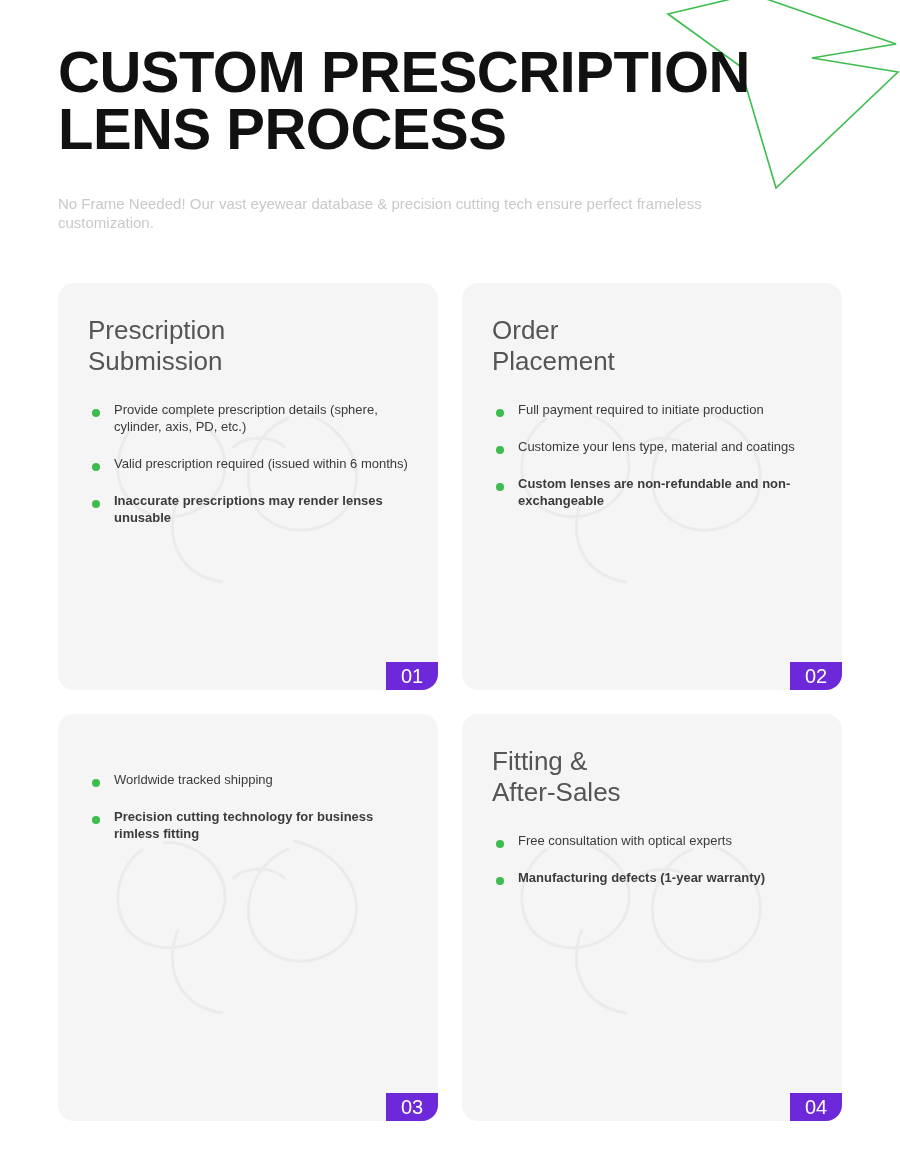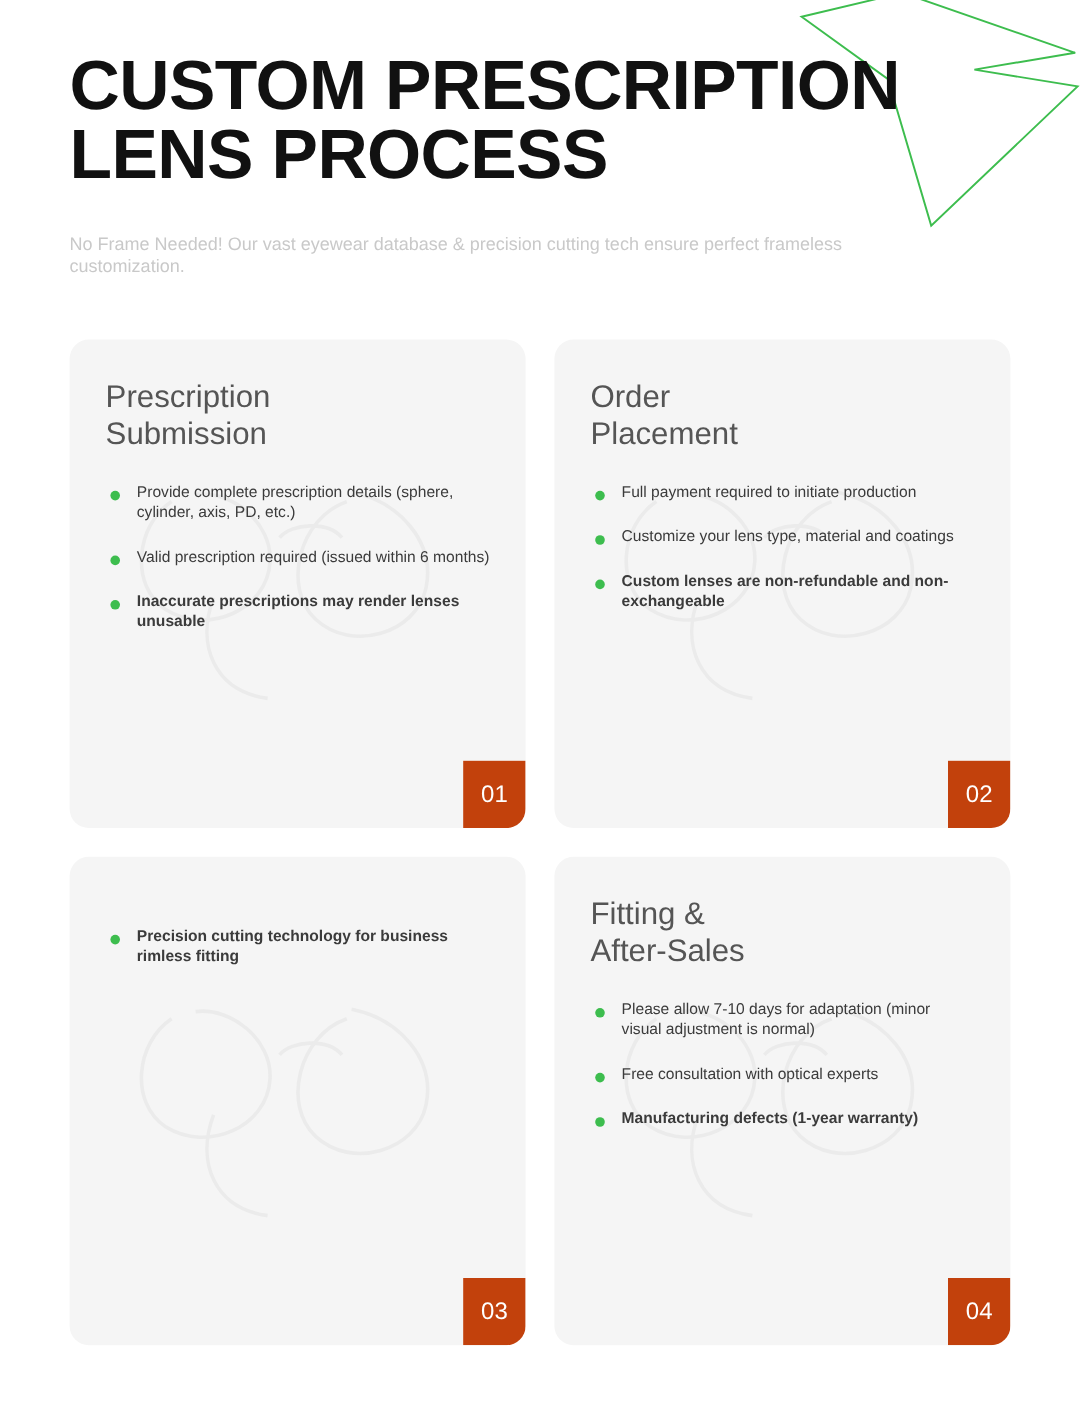--- a/index.html
+++ b/index.html
@@ -110,22 +110,22 @@
     border-radius: 50%;
     background: #3dbd4e;
   }
   .bullets li.gap { margin-top: 17px; font-weight: bold; }
 
   .badge {
     position: absolute;
     right: 0;
     bottom: 0;
     width: 52px;
-    height: 56px;
-    background: #c2410c;
+    height: 28px;
+    background: #6d28d9;
     color: #ffffff;
     font-size: 20px;
     display: flex;
     align-items: center;
     justify-content: center;
     z-index: 3;
   }
 </style>
 </head>
 <body>
@@ -183,38 +183,38 @@
 
     <div class="card">
       <svg class="watermark" viewBox="0 0 330 260" fill="none">
         <path d="M60 70 C30 90 25 140 55 160 C90 182 140 160 142 120 C144 88 110 60 80 64" stroke="#ebebeb" stroke-width="3" fill="none"></path>
         <path d="M150 100 C160 88 190 86 202 100" stroke="#ebebeb" stroke-width="3" fill="none"></path>
         <path d="M210 62 C250 70 280 104 272 142 C264 180 210 196 180 168 C152 142 166 84 206 70" stroke="#ebebeb" stroke-width="3" fill="none"></path>
         <path d="M95 150 C80 190 96 228 140 234" stroke="#ebebeb" stroke-width="3" fill="none"></path>
       </svg>
       <div class="card-inner">
         <ul class="bullets">
+          <li>Worldwide tracked shipping</li>
           <li class="gap">Precision cutting technology for business rimless fitting</li>
         </ul>
       </div>
       <div class="badge">03</div>
     </div>
 
     <div class="card">
       <svg class="watermark" viewBox="0 0 330 260" fill="none">
         <path d="M60 70 C30 90 25 140 55 160 C90 182 140 160 142 120 C144 88 110 60 80 64" stroke="#ebebeb" stroke-width="3" fill="none"></path>
         <path d="M150 100 C160 88 190 86 202 100" stroke="#ebebeb" stroke-width="3" fill="none"></path>
         <path d="M210 62 C250 70 280 104 272 142 C264 180 210 196 180 168 C152 142 166 84 206 70" stroke="#ebebeb" stroke-width="3" fill="none"></path>
         <path d="M95 150 C80 190 96 228 140 234" stroke="#ebebeb" stroke-width="3" fill="none"></path>
       </svg>
       <div class="card-inner">
         <div class="card-title">Fitting &amp;
 After-Sales</div>
         <ul class="bullets">
-          <li>Please allow 7-10 days for adaptation (minor visual adjustment is normal)</li>
           <li>Free consultation with optical experts</li>
           <li class="gap">Manufacturing defects (1-year warranty)</li>
         </ul>
       </div>
       <div class="badge">04</div>
     </div>
 
   </div>
 </div>
 

